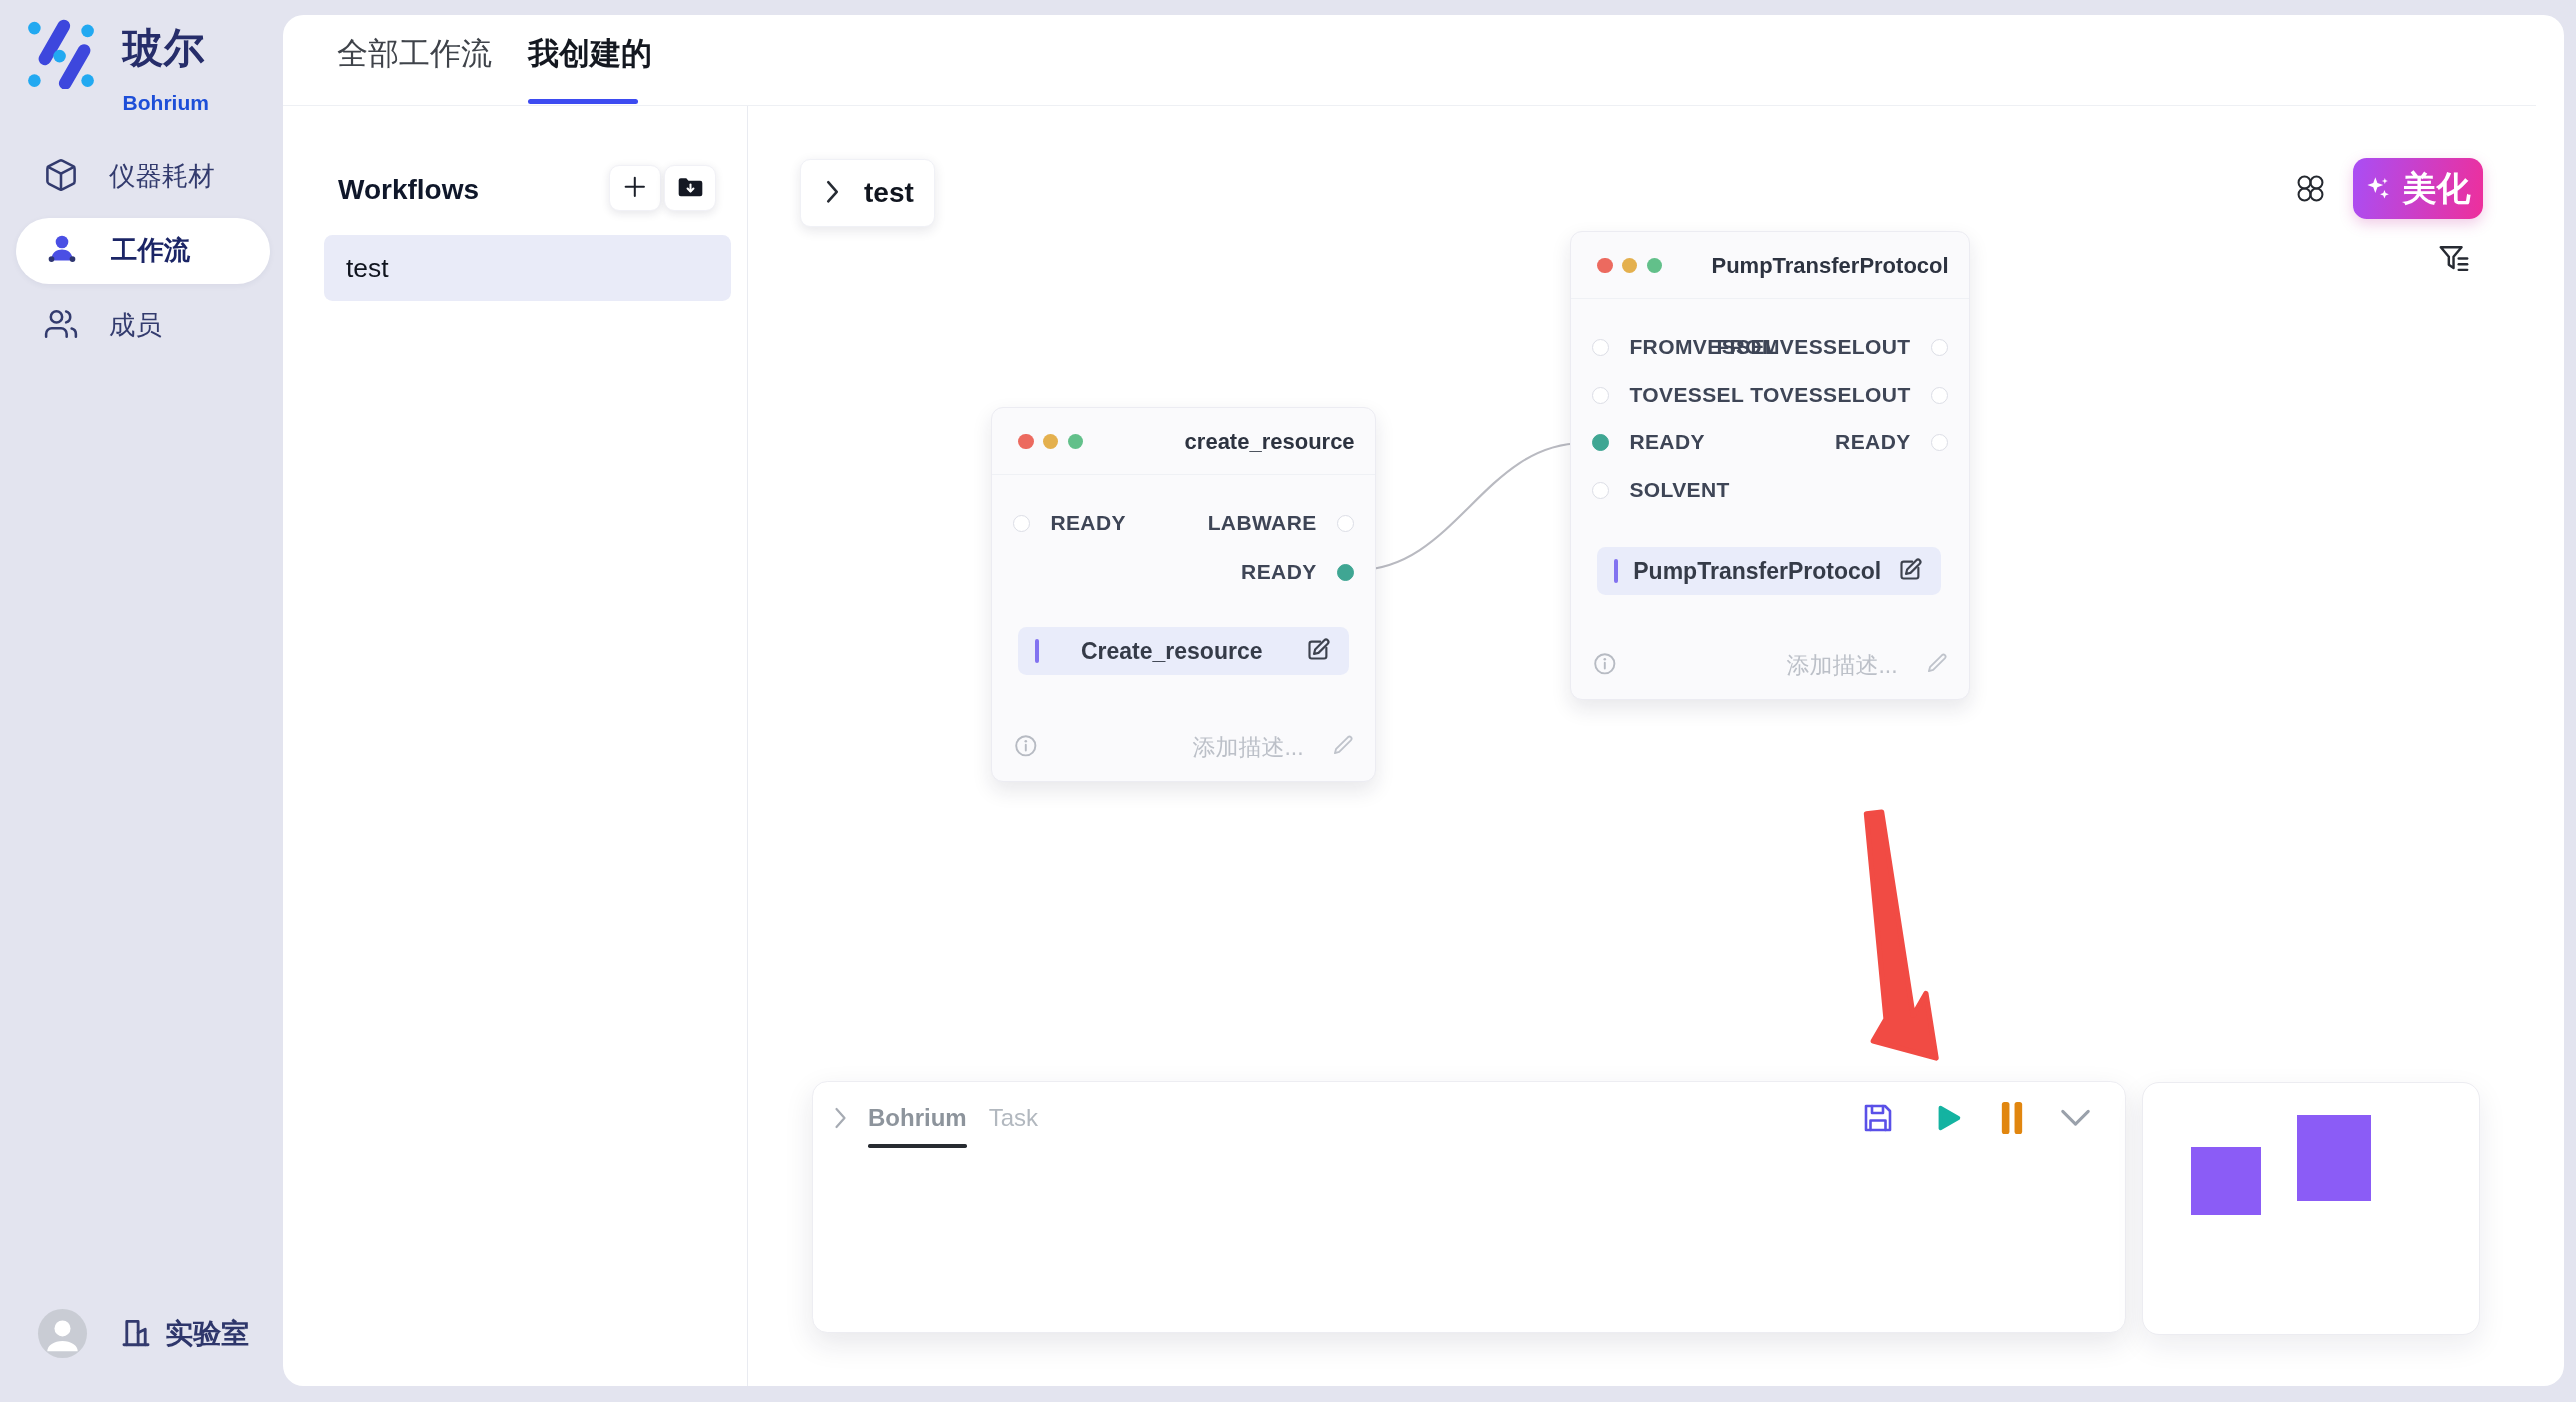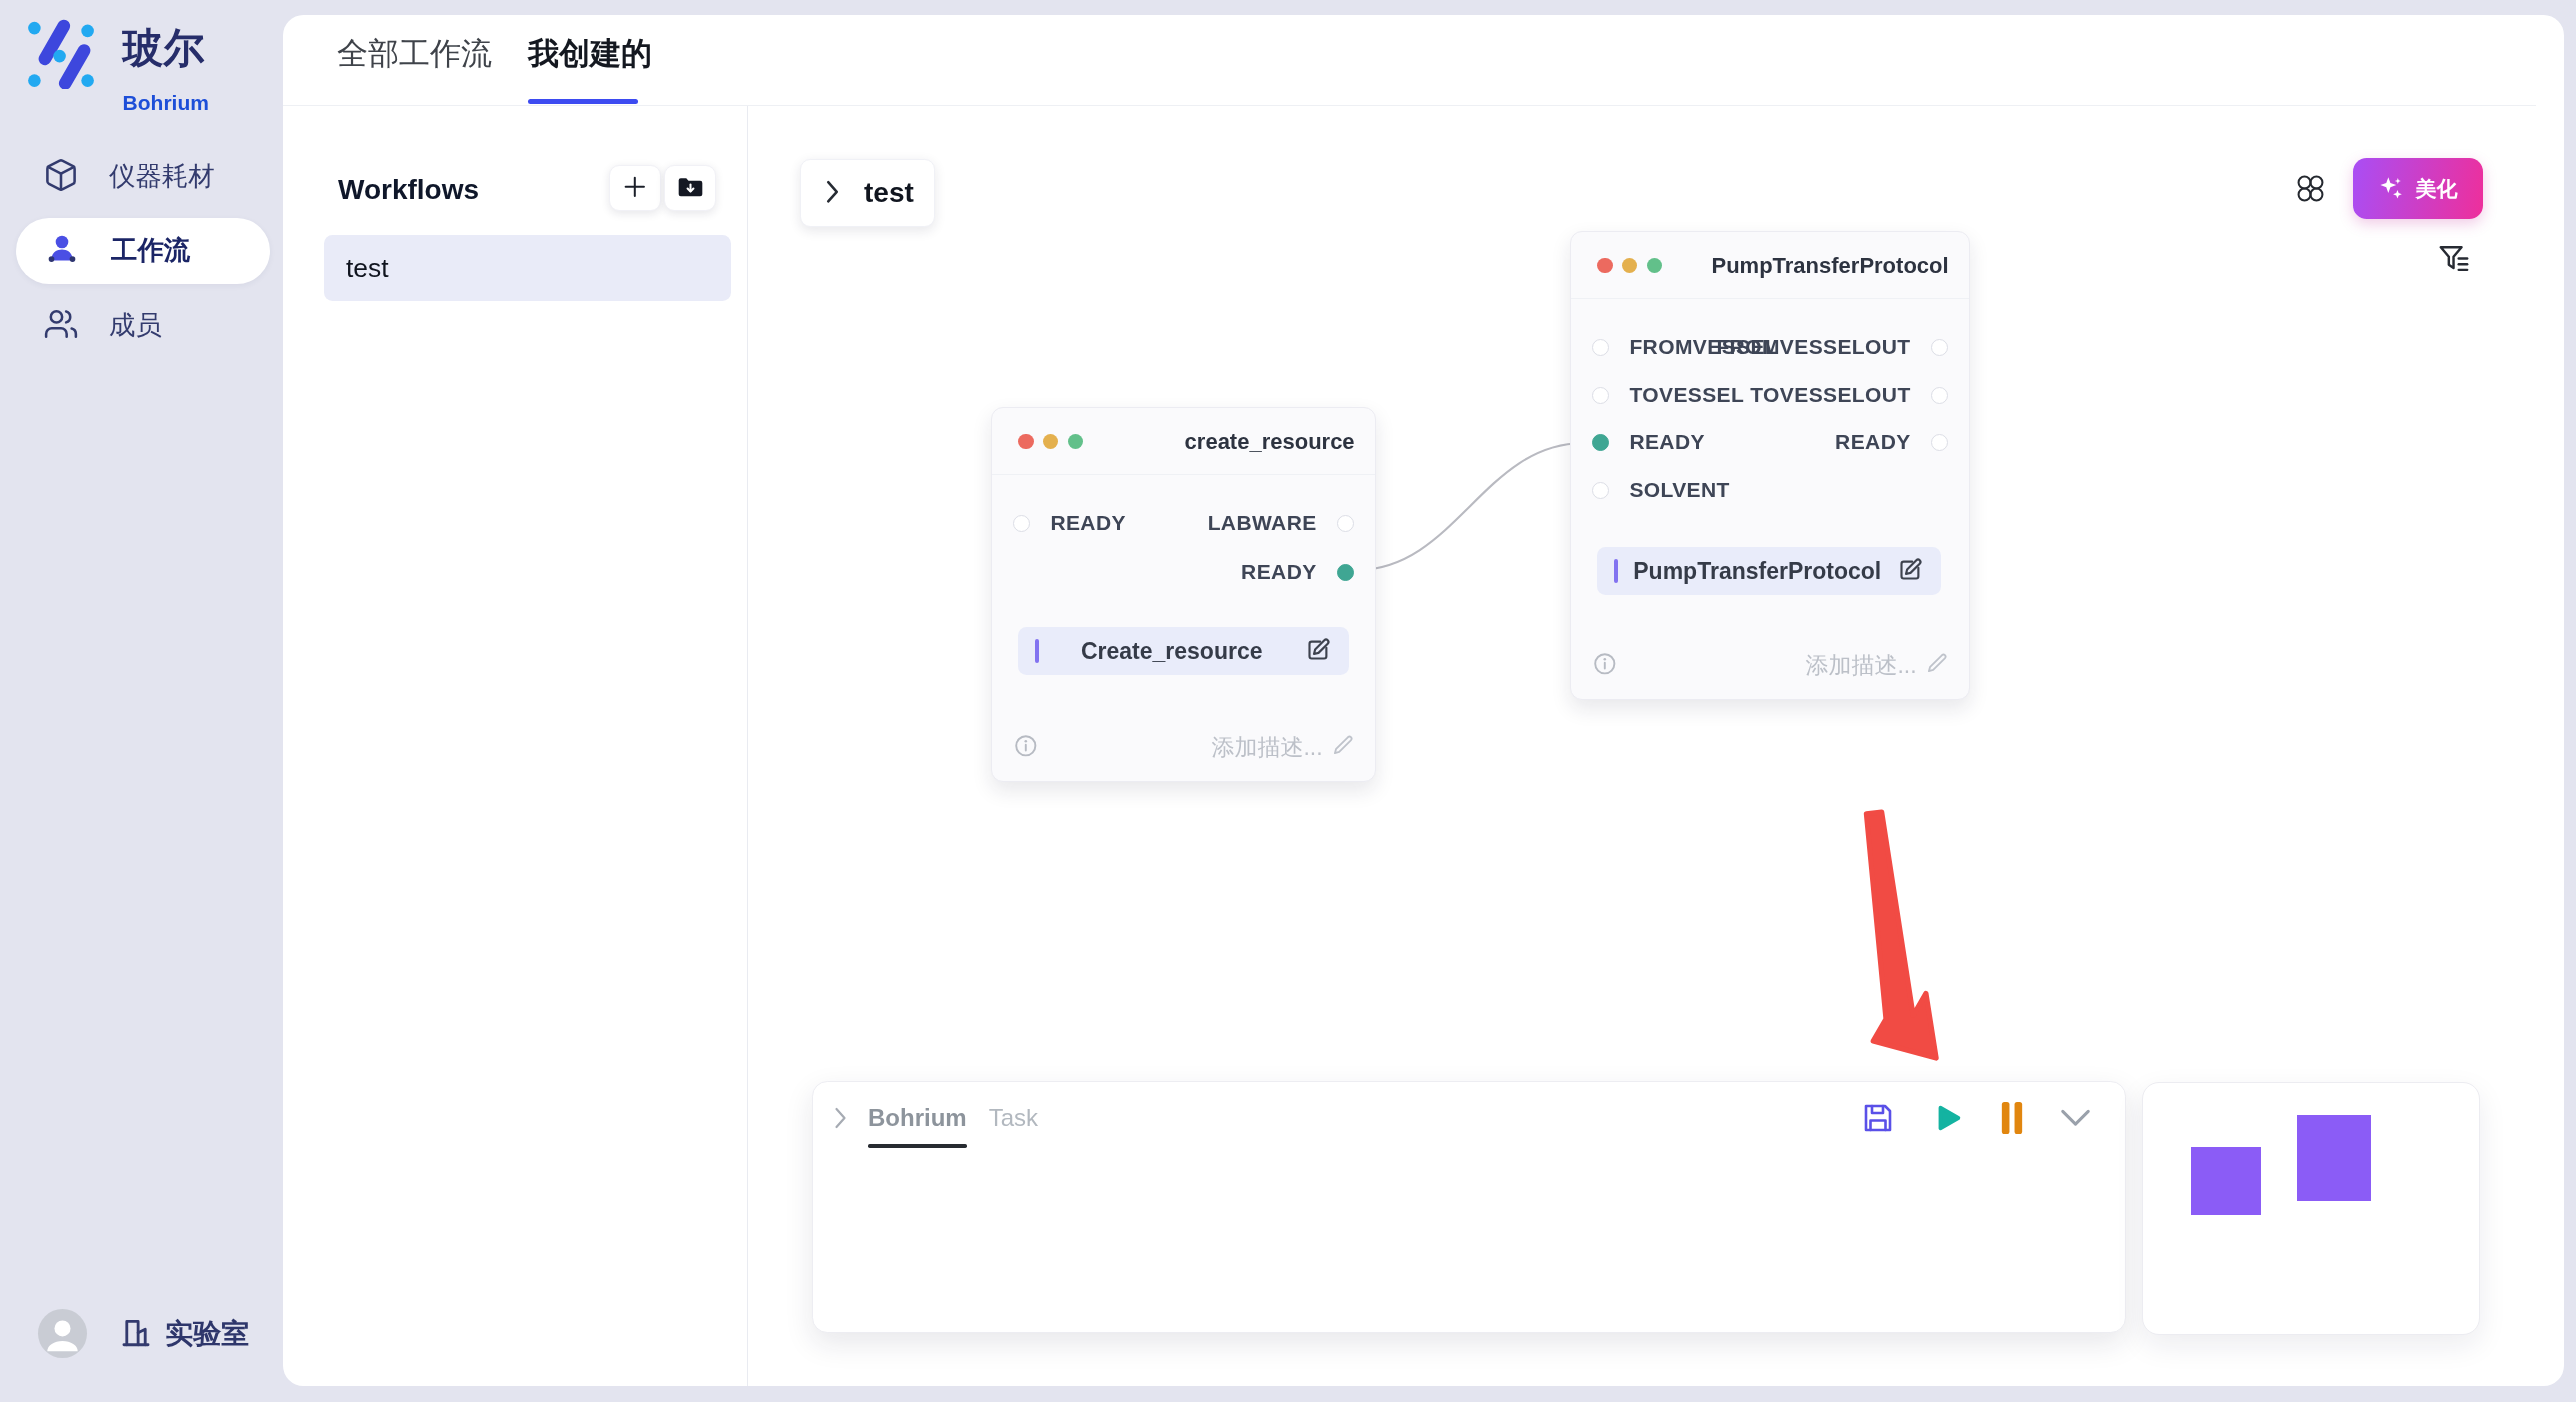--- a/index.html
+++ b/index.html
@@ -56,21 +56,21 @@
   .node-title { position:absolute; right:20.4px; top:0; height:67px; display:flex; align-items:center; font-size:22px; font-weight:600; color:#2d3340; }
   .port { position:absolute; height:24px; display:flex; align-items:center; gap:20.4px; }
   .port.l { left:21px; } .port.r { right:21px; flex-direction:row-reverse; }
   .pcircle { width:17px; height:17px; border-radius:50%; background:#fff; border:1.7px solid #dcdee6; }
   .pcircle.filled { background:#3fa693; border-color:#3fa693; }
   .plabel { font-size:21px; font-weight:700; color:#3e4556; letter-spacing:0.4px; }
   .node-pill { position:absolute; left:25.6px; height:48px; background:#e9ecfa; border-radius:8.5px; display:flex; align-items:center; padding:0 17px; cursor:pointer; }
   .pill-bar { width:4.3px; height:24px; border-radius:2.6px; background:#8273f0; }
   .pill-label { flex:1; text-align:center; font-size:23px; font-weight:600; color:#353b48; }
   .node-footer { position:absolute; left:21px; right:20.4px; bottom:20.4px; height:27px; display:flex; align-items:center; }
-  .footer-right { margin-left:auto; display:flex; align-items:center; gap:9px; }
+  .footer-right { margin-left:auto; display:flex; align-items:center; gap:28px; }
   .desc-placeholder { font-size:23px; color:#bcc0c8; }
 
   
   .console { position:absolute; left:64px; top:975px; width:1314px; height:252px; background:#fff; border:0.9px solid #ededf2; border-radius:15.3px; box-shadow:0 10.2px 29px rgba(25,30,60,0.10); }
   .console-head { position:absolute; left:0; top:0; right:0; height:72px; display:flex; align-items:center; }
   .console-tab { font-size:24px; cursor:pointer; position:relative; }
   .console-tab.active { color:#8d949c; font-weight:700; }
   .console-tab.active::after { content:""; position:absolute; left:0; right:0; bottom:-15.3px; height:3.4px; background:#272b31; border-radius:1.7px; }
   .console-tab.idle { color:#b2b8bf; font-weight:400; }
   .console-icons { position:absolute; right:34px; top:0; height:72px; display:flex; align-items:center; gap:37px; }
@@ -78,21 +78,21 @@
 
   
   .minimap { position:absolute; left:1394px; top:976px; width:338px; height:253px; background:#fff; border:0.9px solid #ececf1; border-radius:17px; box-shadow:0 10.2px 29px rgba(25,30,60,0.08); overflow:hidden; cursor:pointer; }
   .mm-box { position:absolute; background:#8b5cf6; }
   .mm-box.a { left:48px; top:64px; width:70px; height:68px; }
   .mm-box.b { left:154px; top:31.5px; width:74px; height:86px; }
 
   
   .clover-btn { position:absolute; left:1542px; top:63px; width:41px; height:41px; display:flex; align-items:center; justify-content:center; cursor:pointer; }
   .beautify { position:absolute; left:1605px; top:52px; width:130px; height:61px; border-radius:13.6px; background:linear-gradient(100deg,#a94ef5 0%,#ee2f9b 100%); display:flex; align-items:center; justify-content:center; gap:10.2px; cursor:pointer; box-shadow:0 5.1px 13.6px rgba(200,50,160,0.25); }
-  .beautify-label { font-size:21px; font-weight:600; color:#ffffff; }
+  .beautify-label { font-size:34px; font-weight:600; color:#ffffff; }
   .filter-btn { position:absolute; left:1687px; top:136px; width:37px; height:37px; display:flex; align-items:center; justify-content:center; cursor:pointer; }
 </style>
 </head>
 <body>
 
 <div class="sidebar">
   <div class="logo">
     <span>
       <svg width="70" height="70" viewBox="0 0 100 100">
         <line x1="54" y1="10" x2="27" y2="57" stroke="#3d47dd" stroke-width="18" stroke-linecap="round"></line>

